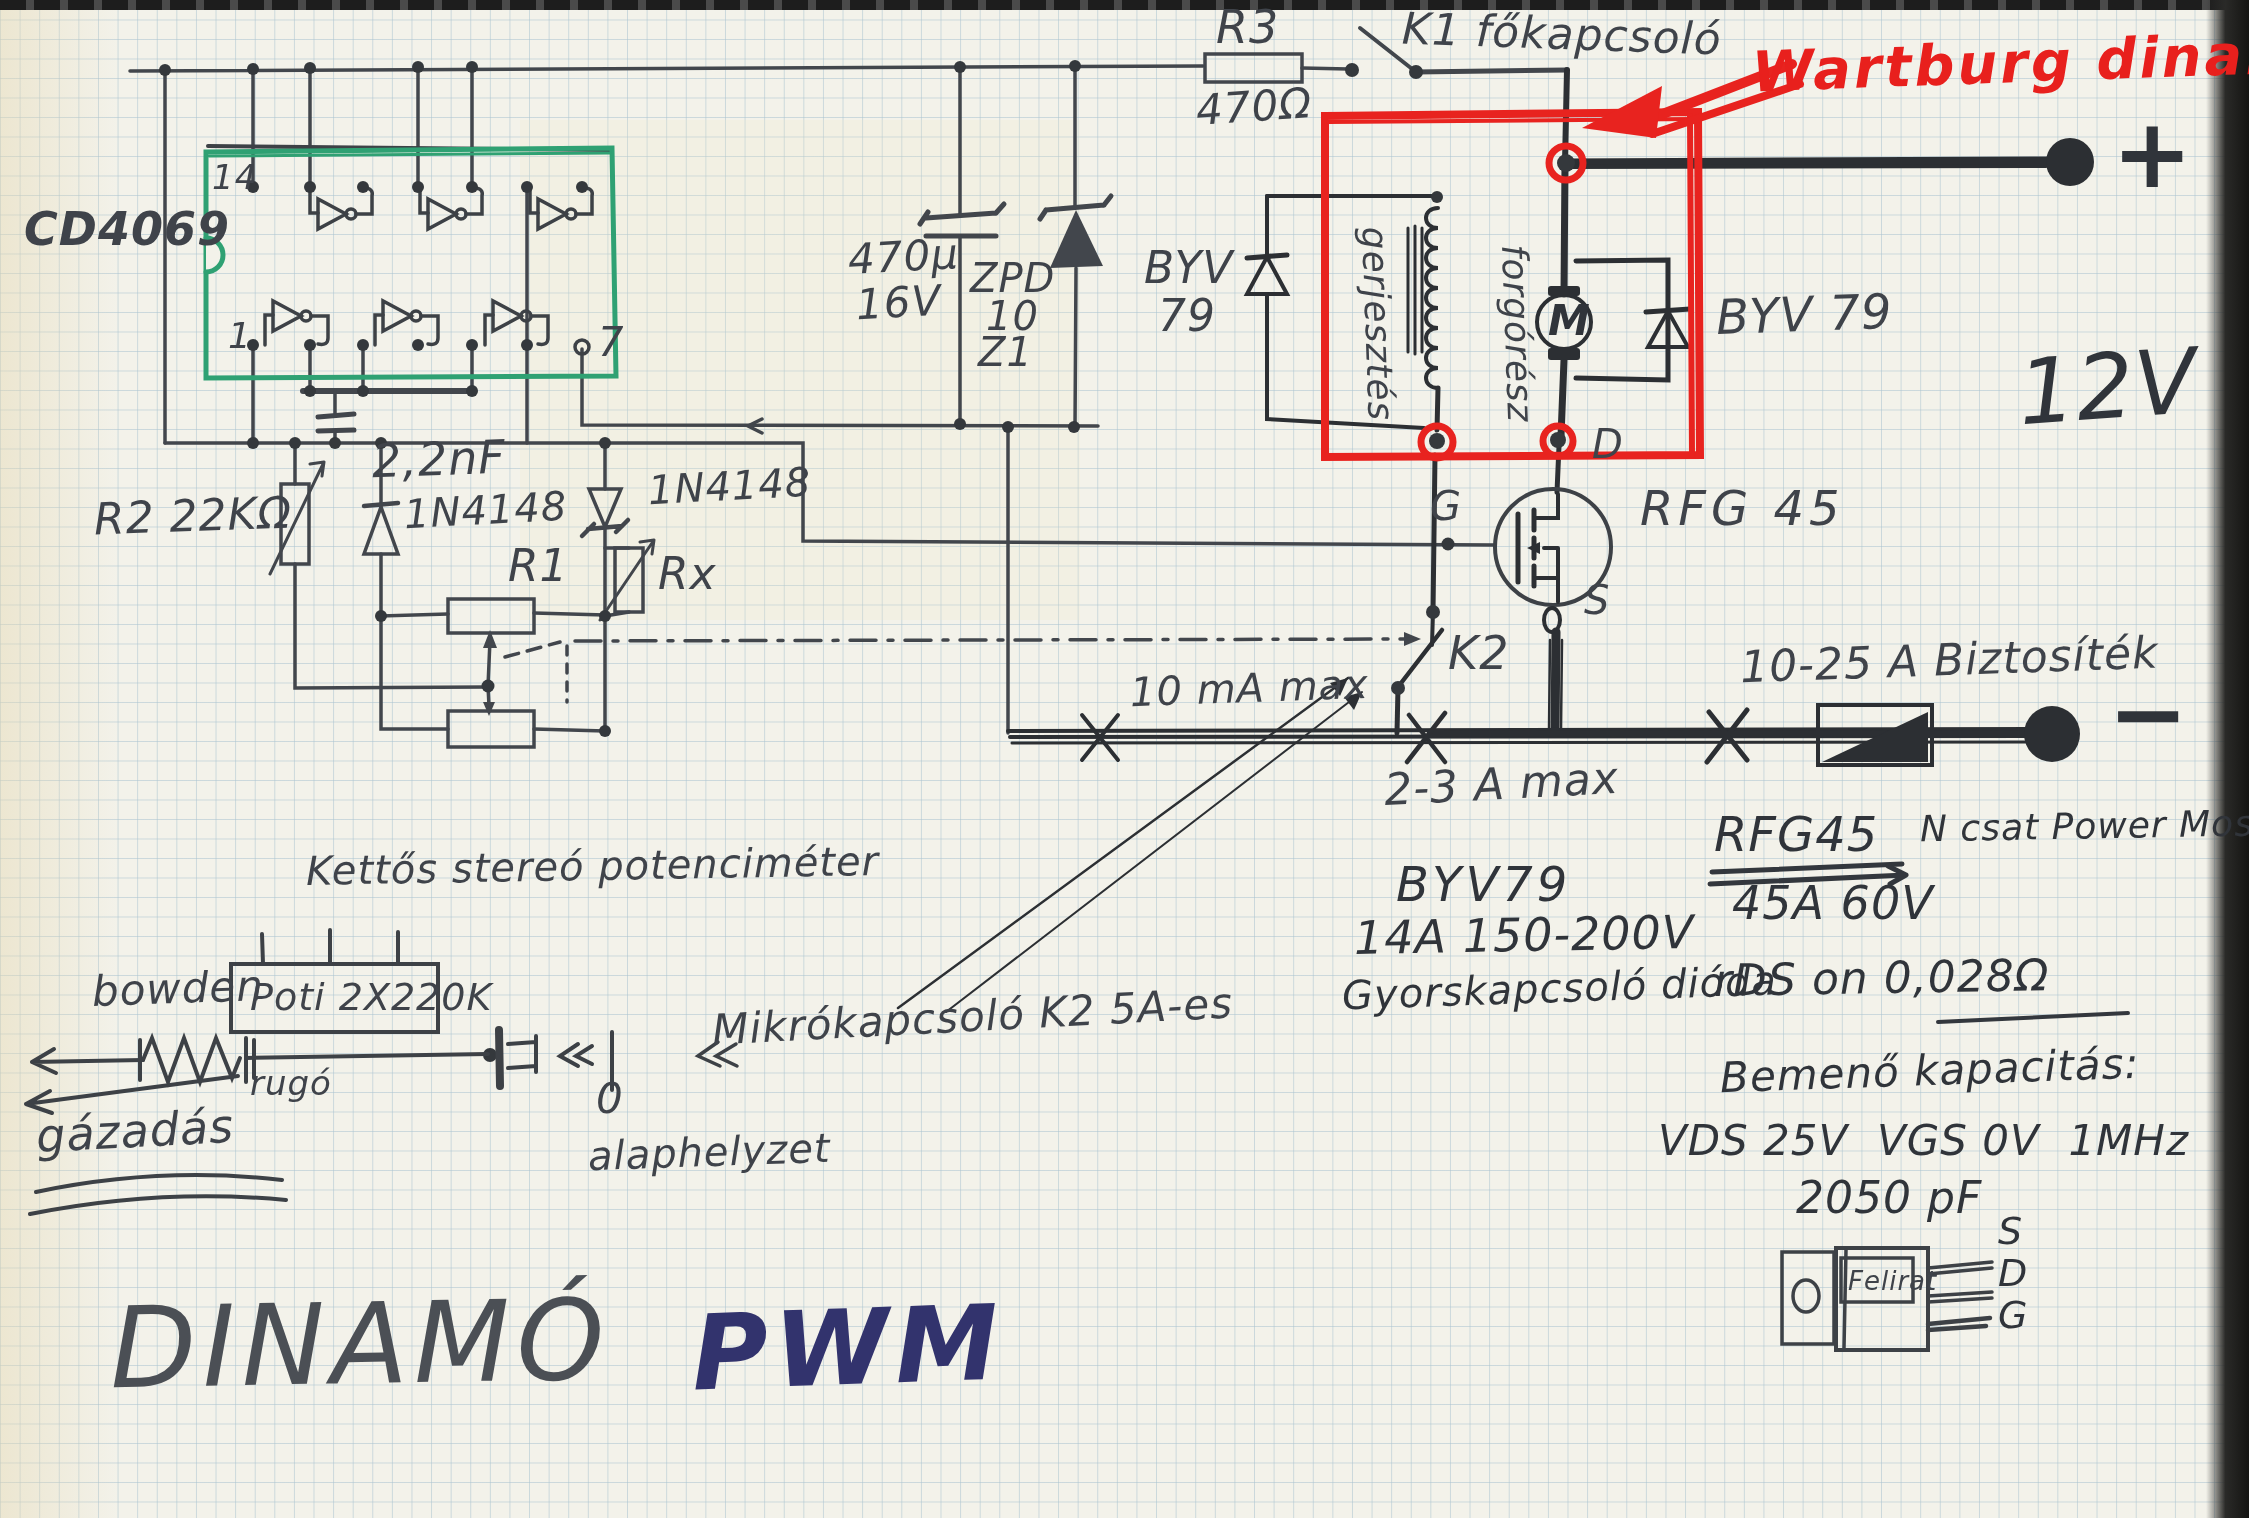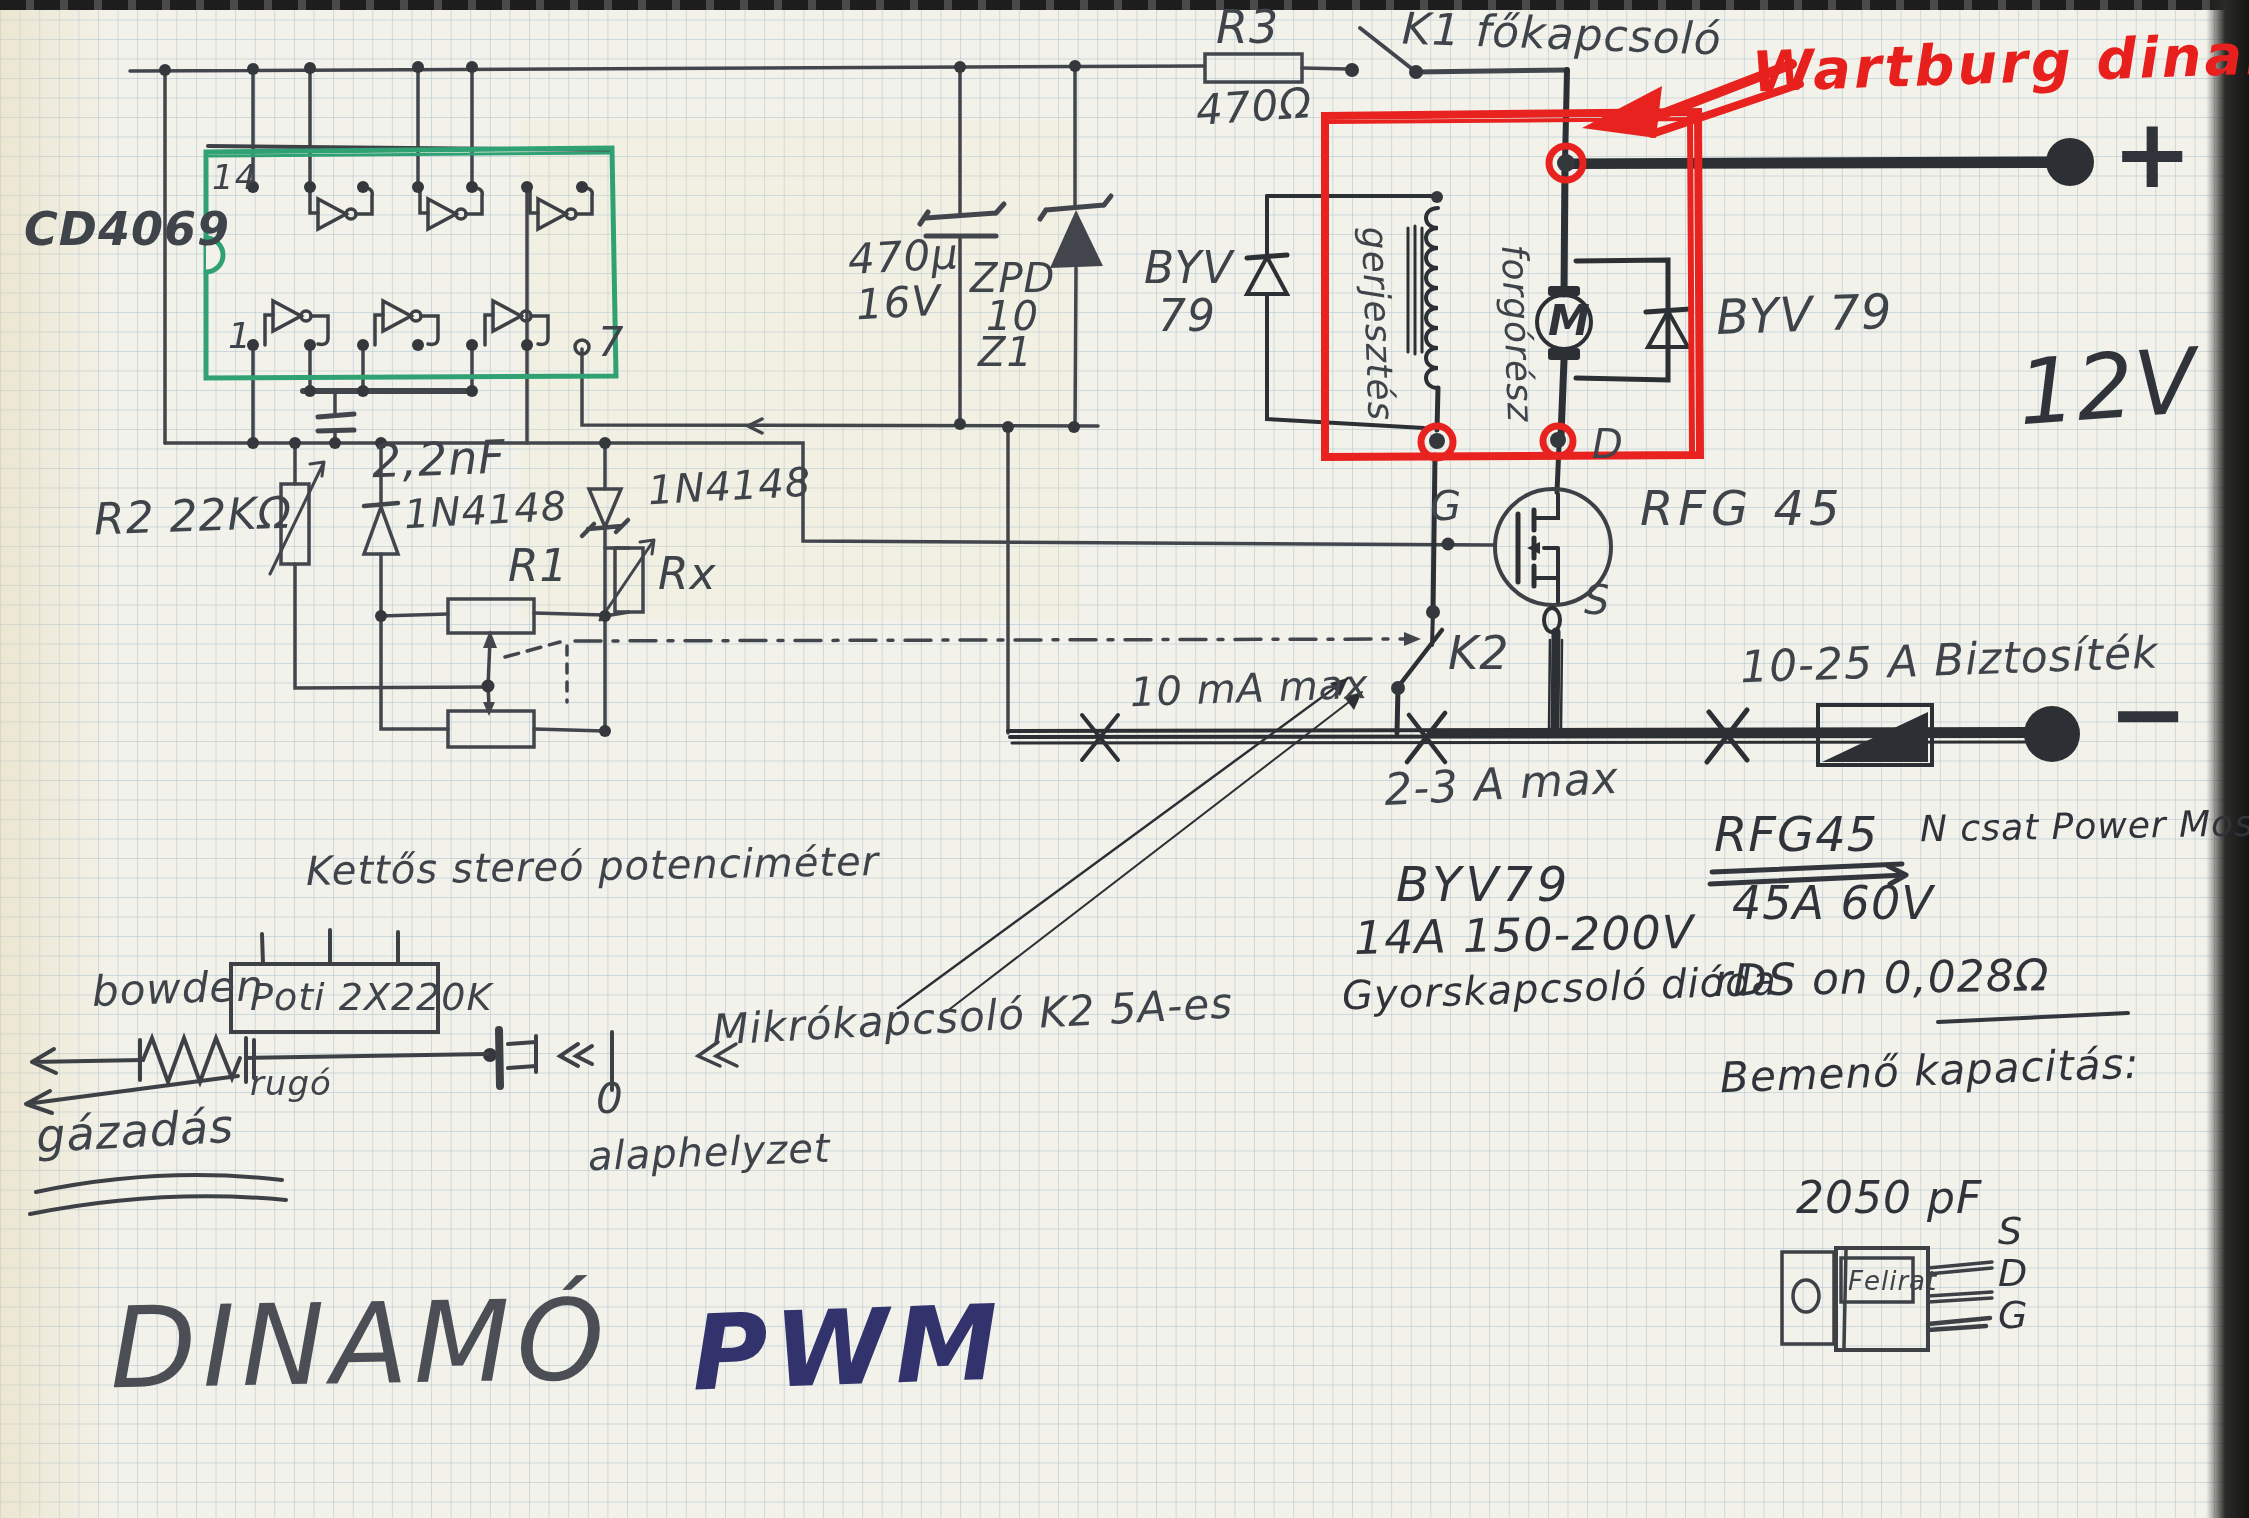--- a/index.html
+++ b/index.html
@@ -385,20 +385,21 @@
 
   <div class="hw ink" style="left:1396px;top:844px;font-size:48px;letter-spacing:4px;margin-top:16px;">BYV79</div>
   <div class="hw ink" style="left:1354px;top:912px;font-size:46px;transform:rotate(-1deg);">14A 150-200V</div>
   <div class="hw ink" style="left:1342px;top:968px;font-size:40px;transform:rotate(-2deg);">Gyorskapcsoló dióda</div>
 
   <div class="hw ink" style="left:1714px;top:810px;font-size:48px;">RFG45</div>
   <div class="hw ink" style="left:1920px;top:808px;font-size:36px;transform:rotate(-1deg);">N csat Power Mosfet</div>
   <div class="hw ink" style="left:1732px;top:880px;font-size:46px;">45A 60V</div>
   <div class="hw ink" style="left:1714px;top:956px;font-size:44px;transform:rotate(-1deg);">rDS on 0,028Ω</div>
   <div class="hw ink" style="left:1720px;top:1050px;font-size:42px;transform:rotate(-2deg);">Bemenő kapacitás:</div>
+  <div class="hw ink" style="left:1658px;top:1120px;font-size:42px;white-space:pre;">VDS 25V  VGS 0V  1MHz</div>
   <div class="hw ink" style="left:1796px;top:1176px;font-size:44px;">2050 pF</div>
 
   <div class="hw" style="left:1848px;top:1268px;font-size:26px;">Felirat</div>
   <div class="hw ink" style="left:1998px;top:1212px;font-size:38px;">S</div>
   <div class="hw ink" style="left:1998px;top:1254px;font-size:38px;">D</div>
   <div class="hw ink" style="left:1998px;top:1296px;font-size:38px;">G</div>
 
   <div class="hw big" style="left:110px;top:1288px;font-size:112px;transform:rotate(-1deg);color:#4b4f55;">DINAMÓ</div>
   <div class="hw blue big" style="left:692px;top:1296px;font-size:104px;transform:rotate(-2deg);">PWM</div>
 </div>

